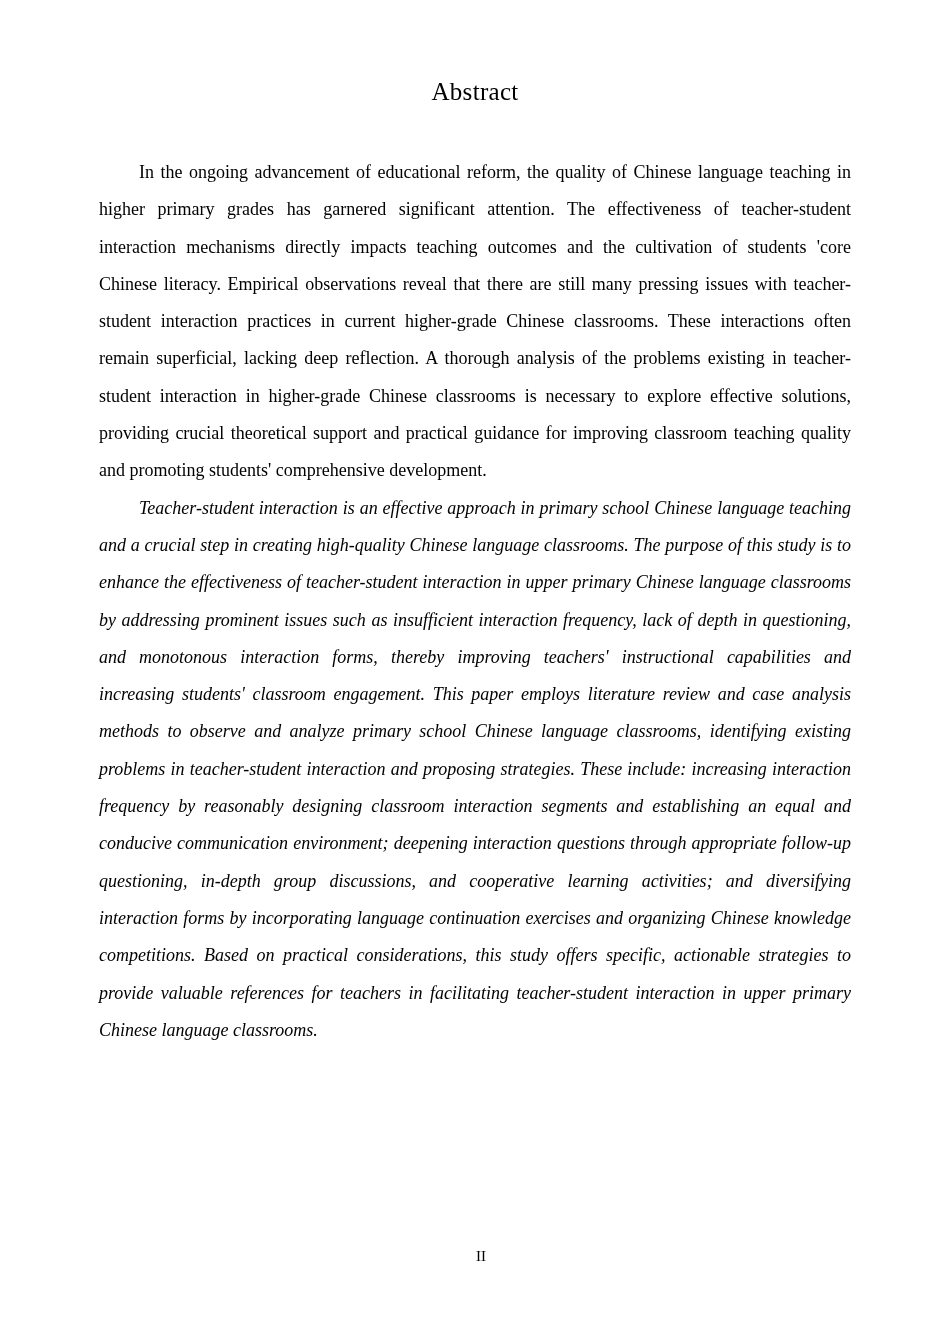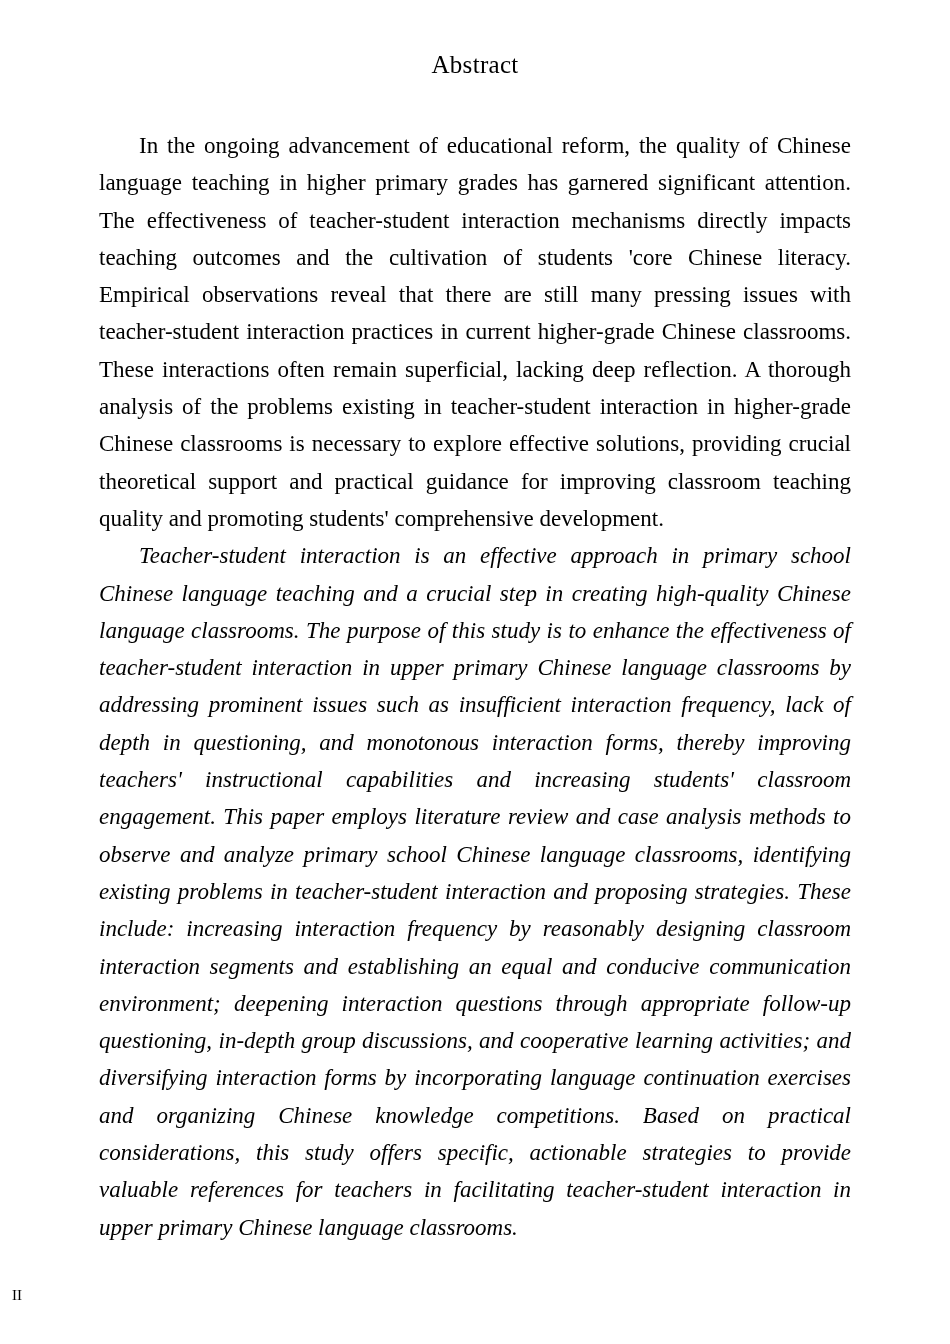--- a/index.html
+++ b/index.html
@@ -21,46 +21,46 @@
     height: 1344px;
     box-sizing: border-box;
     padding: 0 99px;
   }
   .doc-title {
     text-align: center;
     font-size: 25px;
     font-weight: normal;
     letter-spacing: 0.3px;
     margin: 0;
-    padding-top: 51px;
+    padding-top: 78px;
   }
   .body-block {
     margin-top: 48px;
   }
   p.para {
     margin: 0;
-    font-size: 23px;
+    font-size: 18px;
     line-height: 37.3px;
     text-align: justify;
     text-justify: inter-word;
     text-indent: 40px;
     hyphens: none;
   }
   p.para + p.para {
     margin-top: 0;
     font-style: italic;
   }
   .page-number {
     position: absolute;
     left: 12px;
     right: 0;
     top: 1248px;
+    text-align: center;
     font-size: 15px;
     font-family: "Liberation Serif", "DejaVu Serif", serif;
-    margin-top: 39px;
   }
 </style>
 </head>
 <body>
 
 <div class="page">
 
   <h1 class="doc-title">Abstract</h1>
 
   <div class="body-block">

